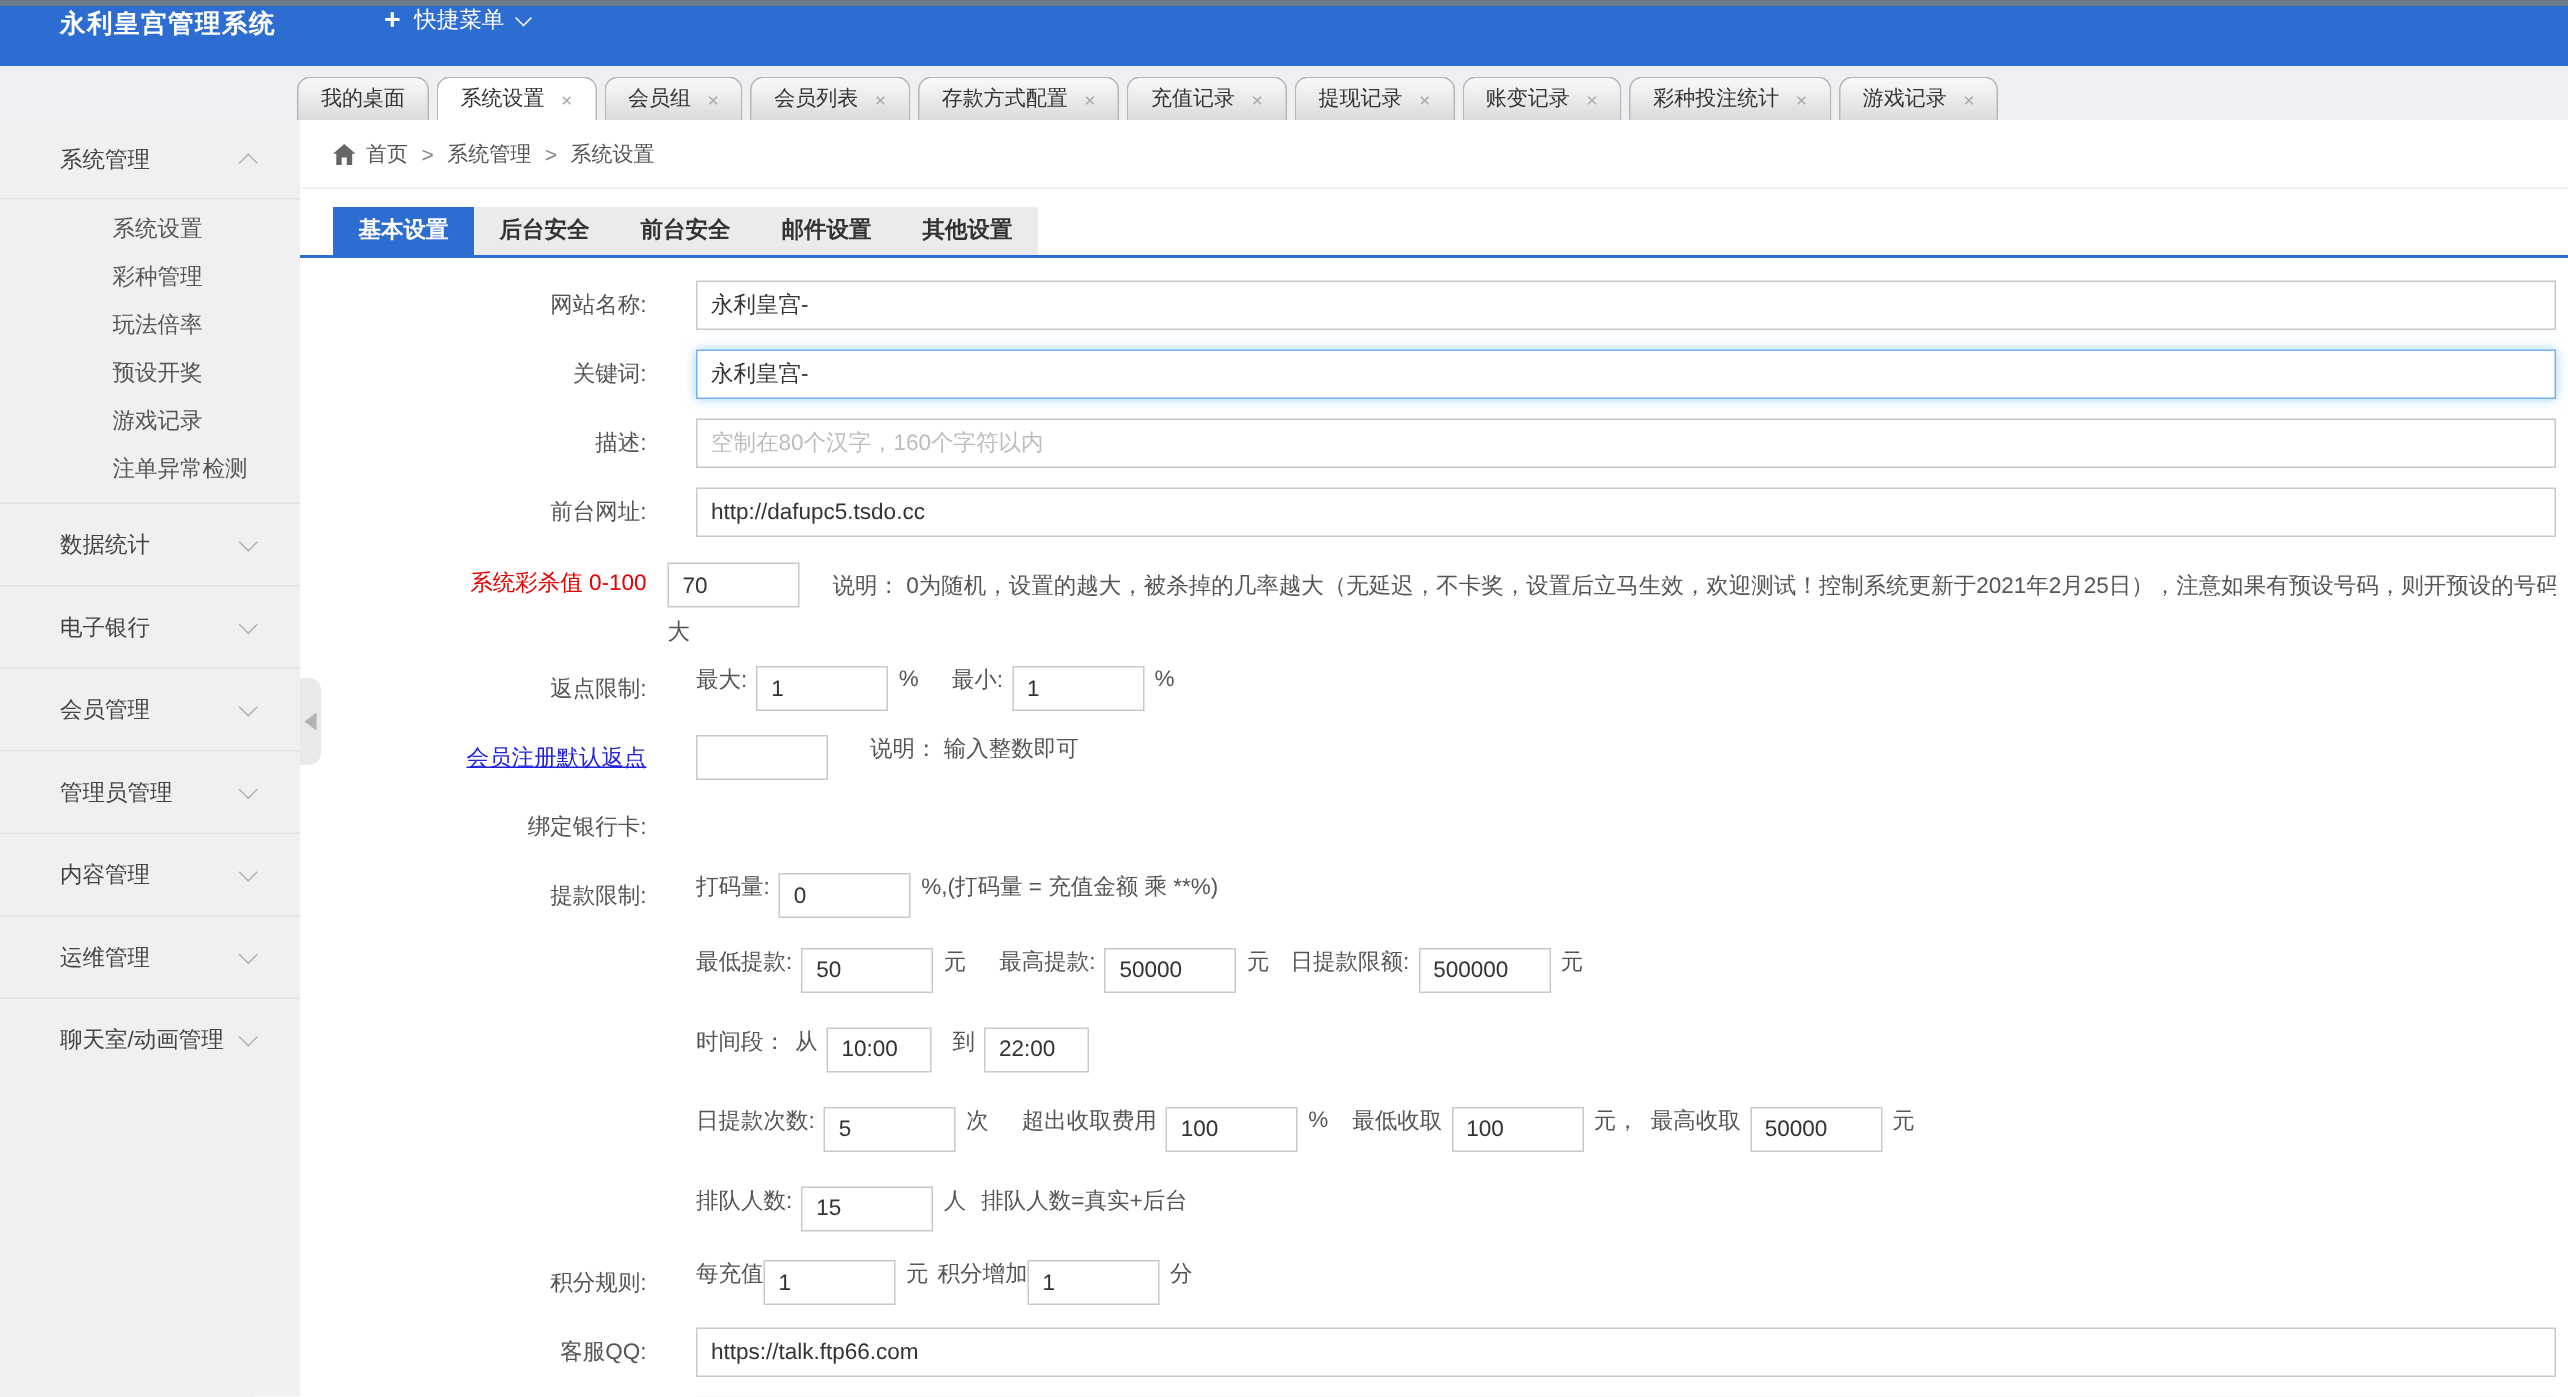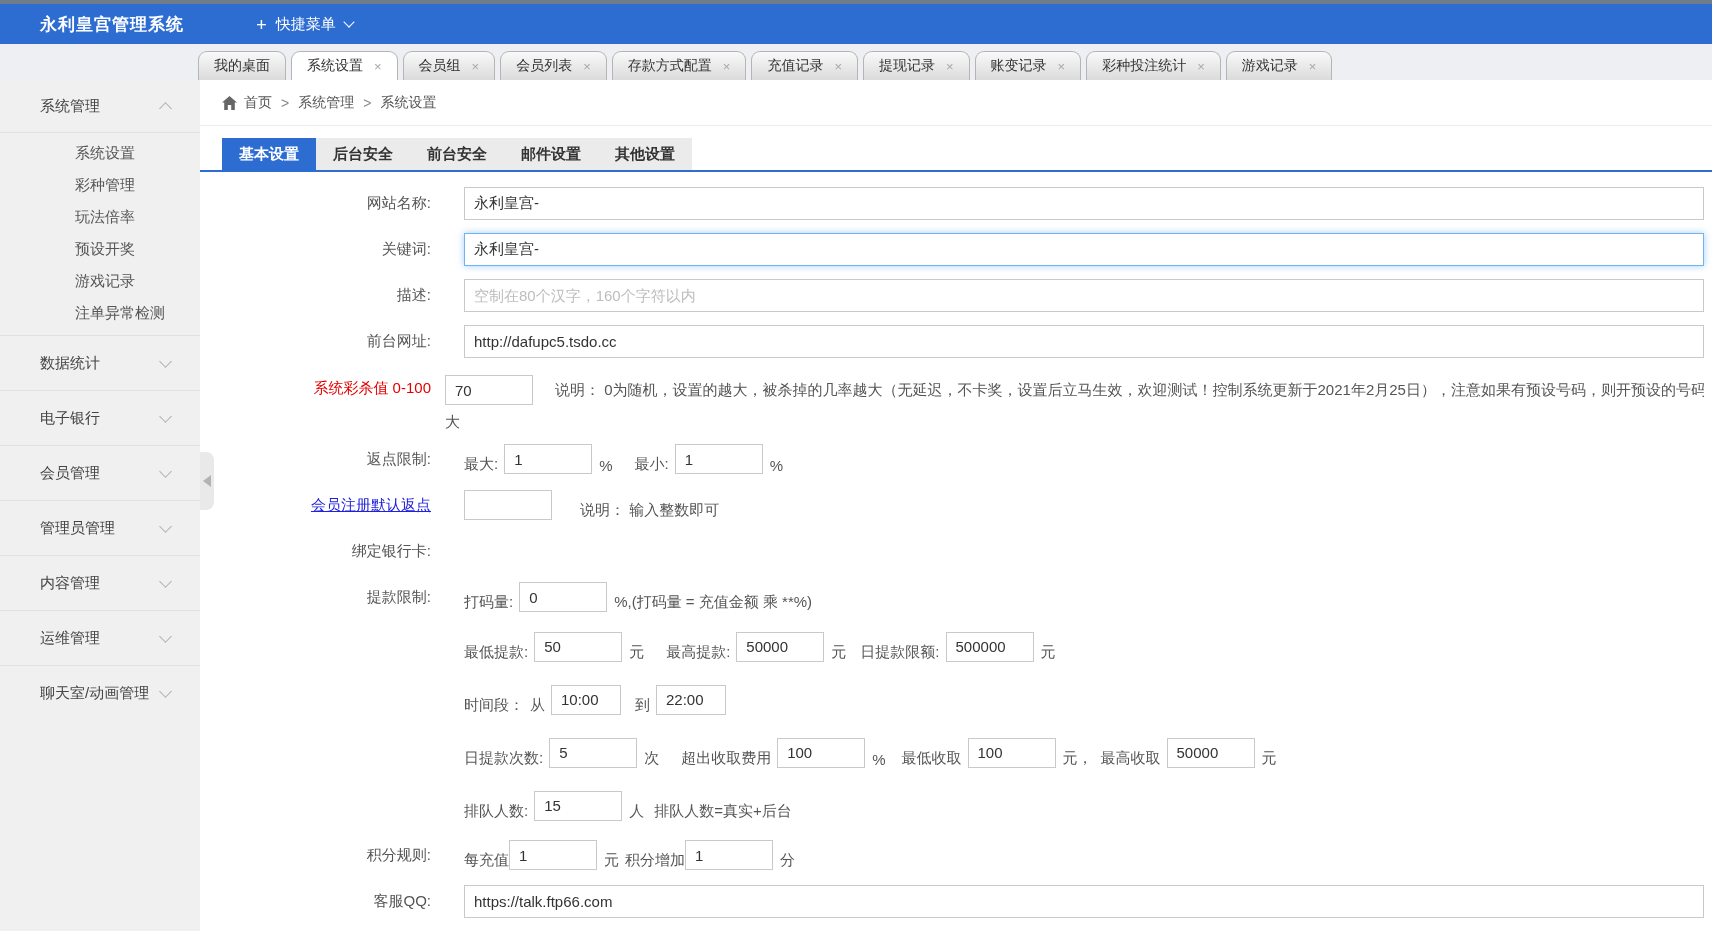--- a/index.html
+++ b/index.html
@@ -4,21 +4,21 @@
 <style>
   * { box-sizing: border-box; }
   html,body { margin:0; padding:0; }
   body {
     width:1712px; height:931px; overflow:hidden;
     font-family:"Liberation Sans", sans-serif;
     font-size:15px; color:#333; background:#fff;
   }
   
   .top-strip { height:4px; background:#6f7c8a; }
-  .navbar { height:40px; background:#2d6dd2; display:flex; align-items:center; color:#fff;font-family:Liberation Serif, serif; }
+  .navbar { height:40px; background:#2d6dd2; display:flex; align-items:flex-start; color:#fff; }
   .nav-title { font-size:17px; font-weight:bold; margin-left:40px; letter-spacing:1px; }
   .quick-menu { display:flex; align-items:center; margin-left:72px; cursor:pointer; }
   .plus { font-size:19px; font-weight:bold; margin-right:9px; line-height:1; }
   .chev { width:8px; height:8px; border-right:1.5px solid currentColor; border-bottom:1.5px solid currentColor; display:inline-block; }
   .chev.down { transform:rotate(45deg); margin-top:-4px; }
   .chev.up   { transform:rotate(225deg); margin-top:4px; }
   .quick-menu .chev { margin-left:9px; color:#fff; }
 
   
   .tabbar { height:36px; background:#edeff3; display:flex; align-items:flex-end; padding-left:198px; }
@@ -55,21 +55,21 @@
   .ctab { height:32px; line-height:32px; padding:0 17px; font-weight:bold; color:#333; cursor:pointer; white-space:nowrap; }
   .ctab.active { background:#2d6dd2; color:#fff; }
 
   
   .form { padding:8px 0 0 22px; }
   .frow { display:flex; align-items:center; min-height:46px; }
   .frow.g53 { min-height:53px; }
   .flabel { width:223px; flex:none; text-align:right; padding-right:14px; color:#555; white-space:nowrap; }
   .flabel.red { color:#e60000; }
   .flabel.link { color:#2121dd; text-decoration:underline; cursor:pointer; }
-  .fctl { flex:1; display:flex; align-items:flex-end; min-width:0; padding-right:8px; color:#555;padding-left:19px; }
+  .fctl { flex:1; display:flex; align-items:flex-start; min-width:0; padding-right:8px; color:#555;padding-left:19px; }
   .txt { height:30px; border:1px solid #c9c9c9; padding:0 9px; font-family:"Liberation Sans",sans-serif;
          font-size:15px; color:#333; background:#fff; outline:none; }
   .txt::placeholder { color:#bdbdbd; }
   .txt.full { flex:1; min-width:0; height:33px; }
   .txt.sm { width:88px; }
   .txt.tm { width:70px; }
   .txt.focused { border-color:#73b2f2; box-shadow:0 0 7px rgba(82,168,236,.55); }
   .inl { margin-right:6px; white-space:nowrap; }
   .unit { margin-left:7px; white-space:nowrap; }
   .gap-l { margin-left:22px; }

